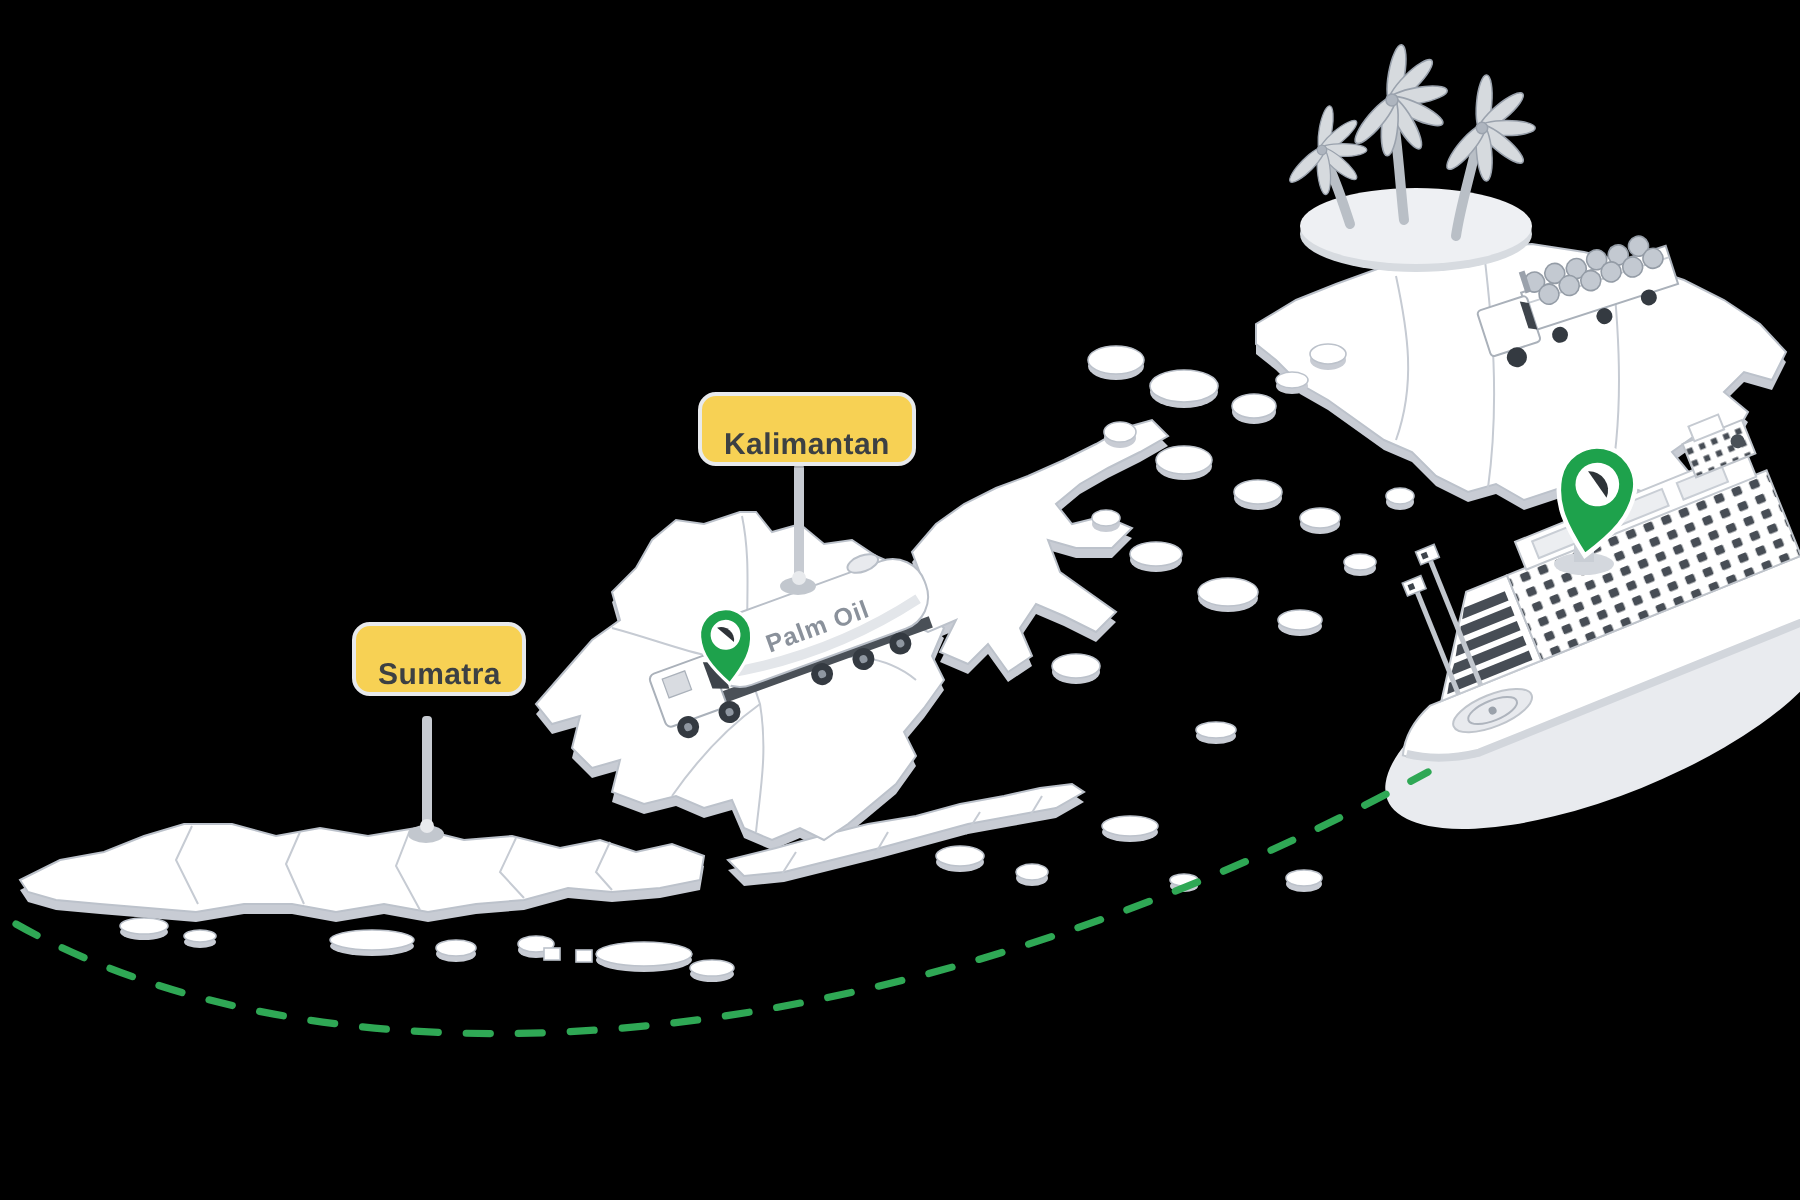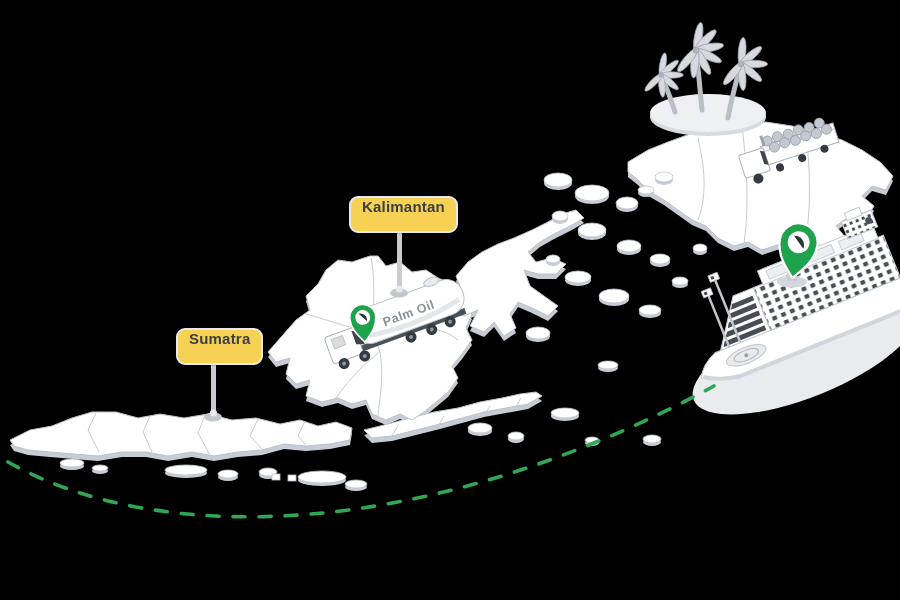--- a/index.html
+++ b/index.html
@@ -1,24 +1,24 @@
 <!DOCTYPE html>
 <html><head>
 <meta charset="utf-8">
 <style>
   html,body{margin:0;padding:0;background:#000;}
   .stage{position:relative;width:900px;height:600px;background:#000;overflow:hidden;
          font-family:"Liberation Sans",sans-serif;}
   .stage svg{position:absolute;left:0;top:0;}
-  .sign{position:absolute;box-sizing:border-box;height:37px;display:flex;align-items:flex-start;
+  .sign{position:absolute;box-sizing:border-box;height:37px;display:flex;align-items:flex-end;
         justify-content:center;background:#F7D154;border:2px solid #E8EAEC;border-radius:9px;
         padding:0 11px;font-size:15px;font-weight:700;color:#3C4043;letter-spacing:.2px;
         box-shadow:0 1px 0 rgba(0,0,0,.15);white-space:nowrap;}
   #sign-kalimantan{left:349px;top:196px;}
-  #sign-sumatra{left:176px;top:328px;}
+  #sign-sumatra{left:176px;top:311px;}
 </style>
 </head>
 <body>
 
 <div class="stage">
 
 <svg width="900" height="600" viewBox="0 0 900 600">
   <defs>
     <pattern id="shipwin" width="9.5" height="8" patternUnits="userSpaceOnUse">
       <rect width="9.5" height="8" fill="#ffffff"></rect>

